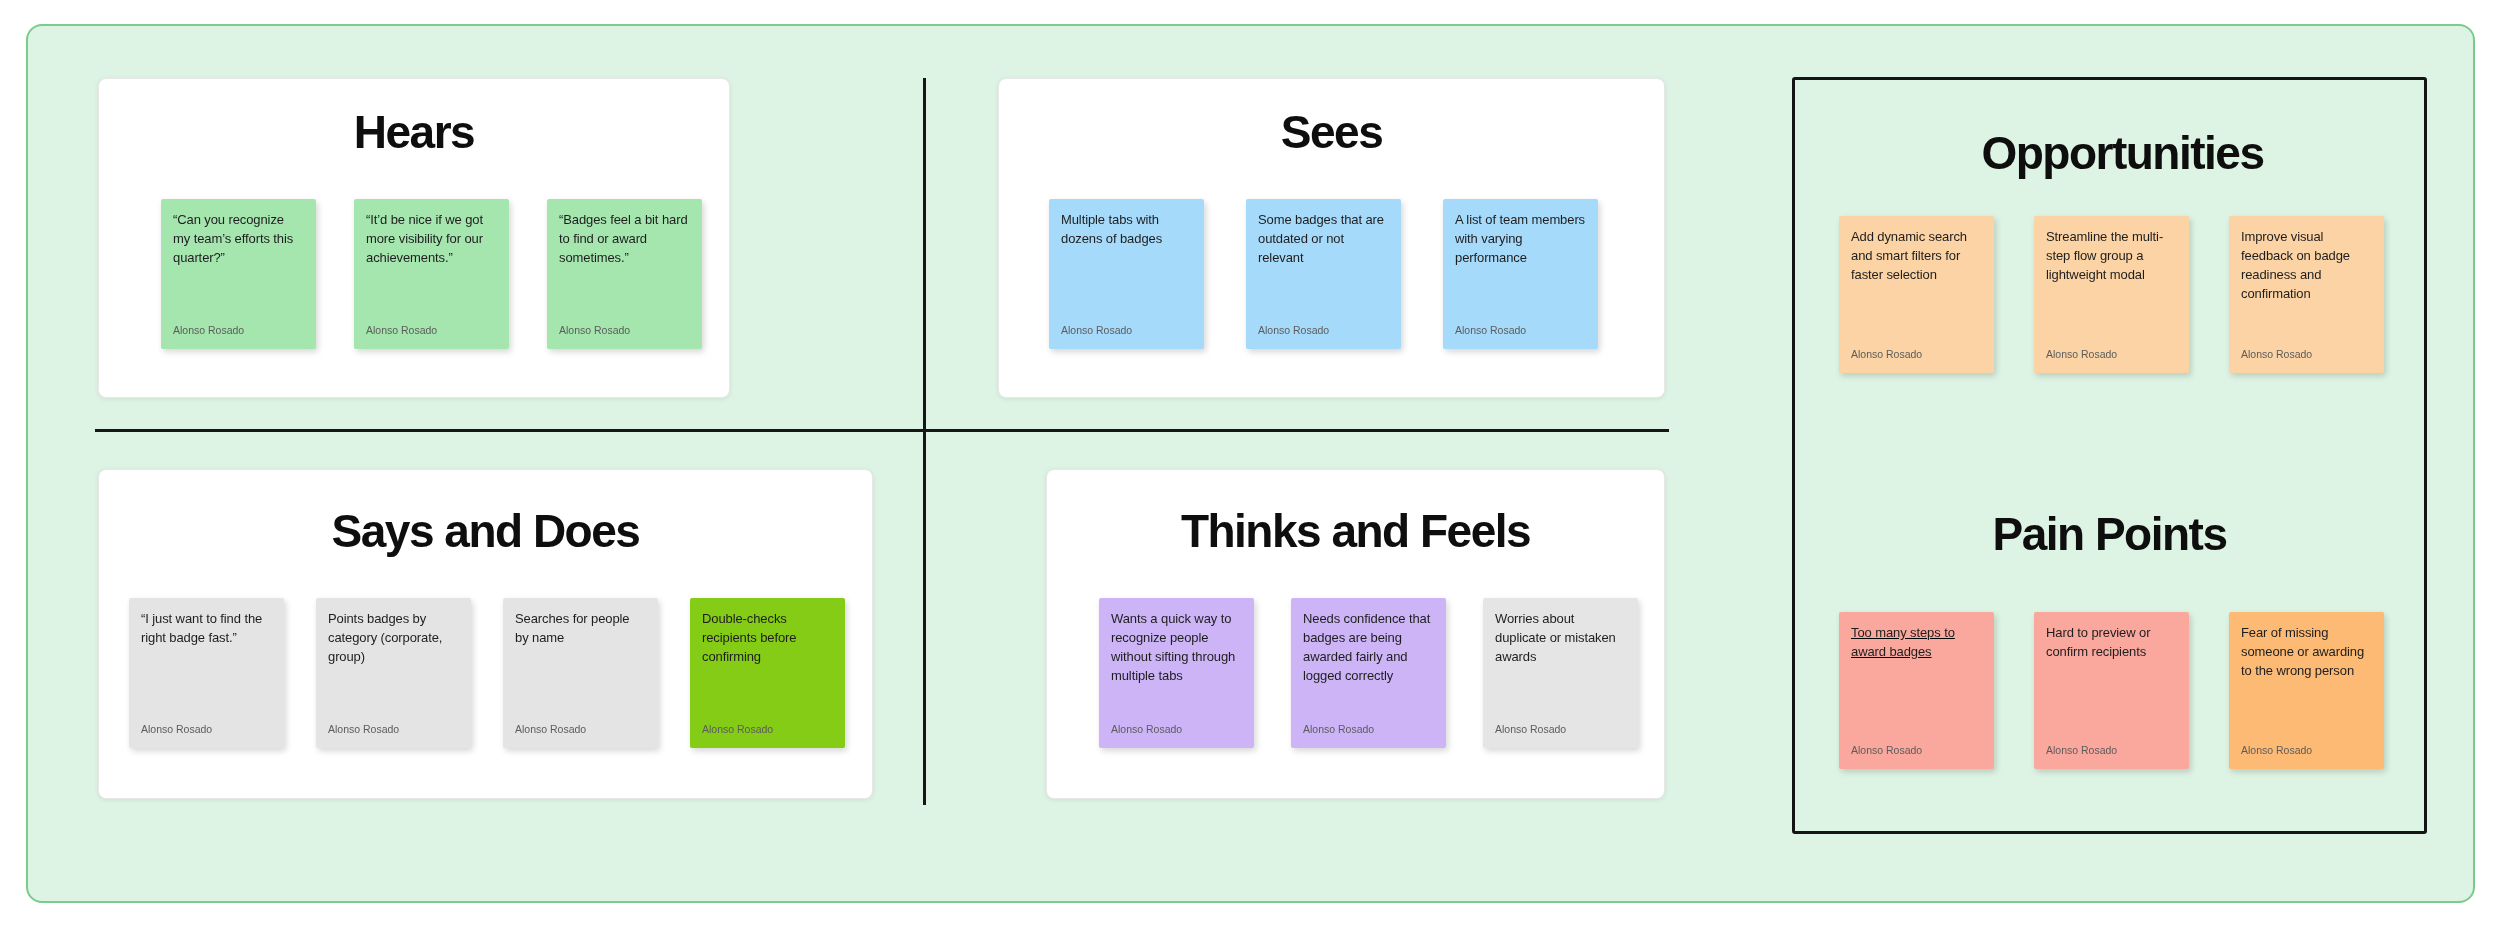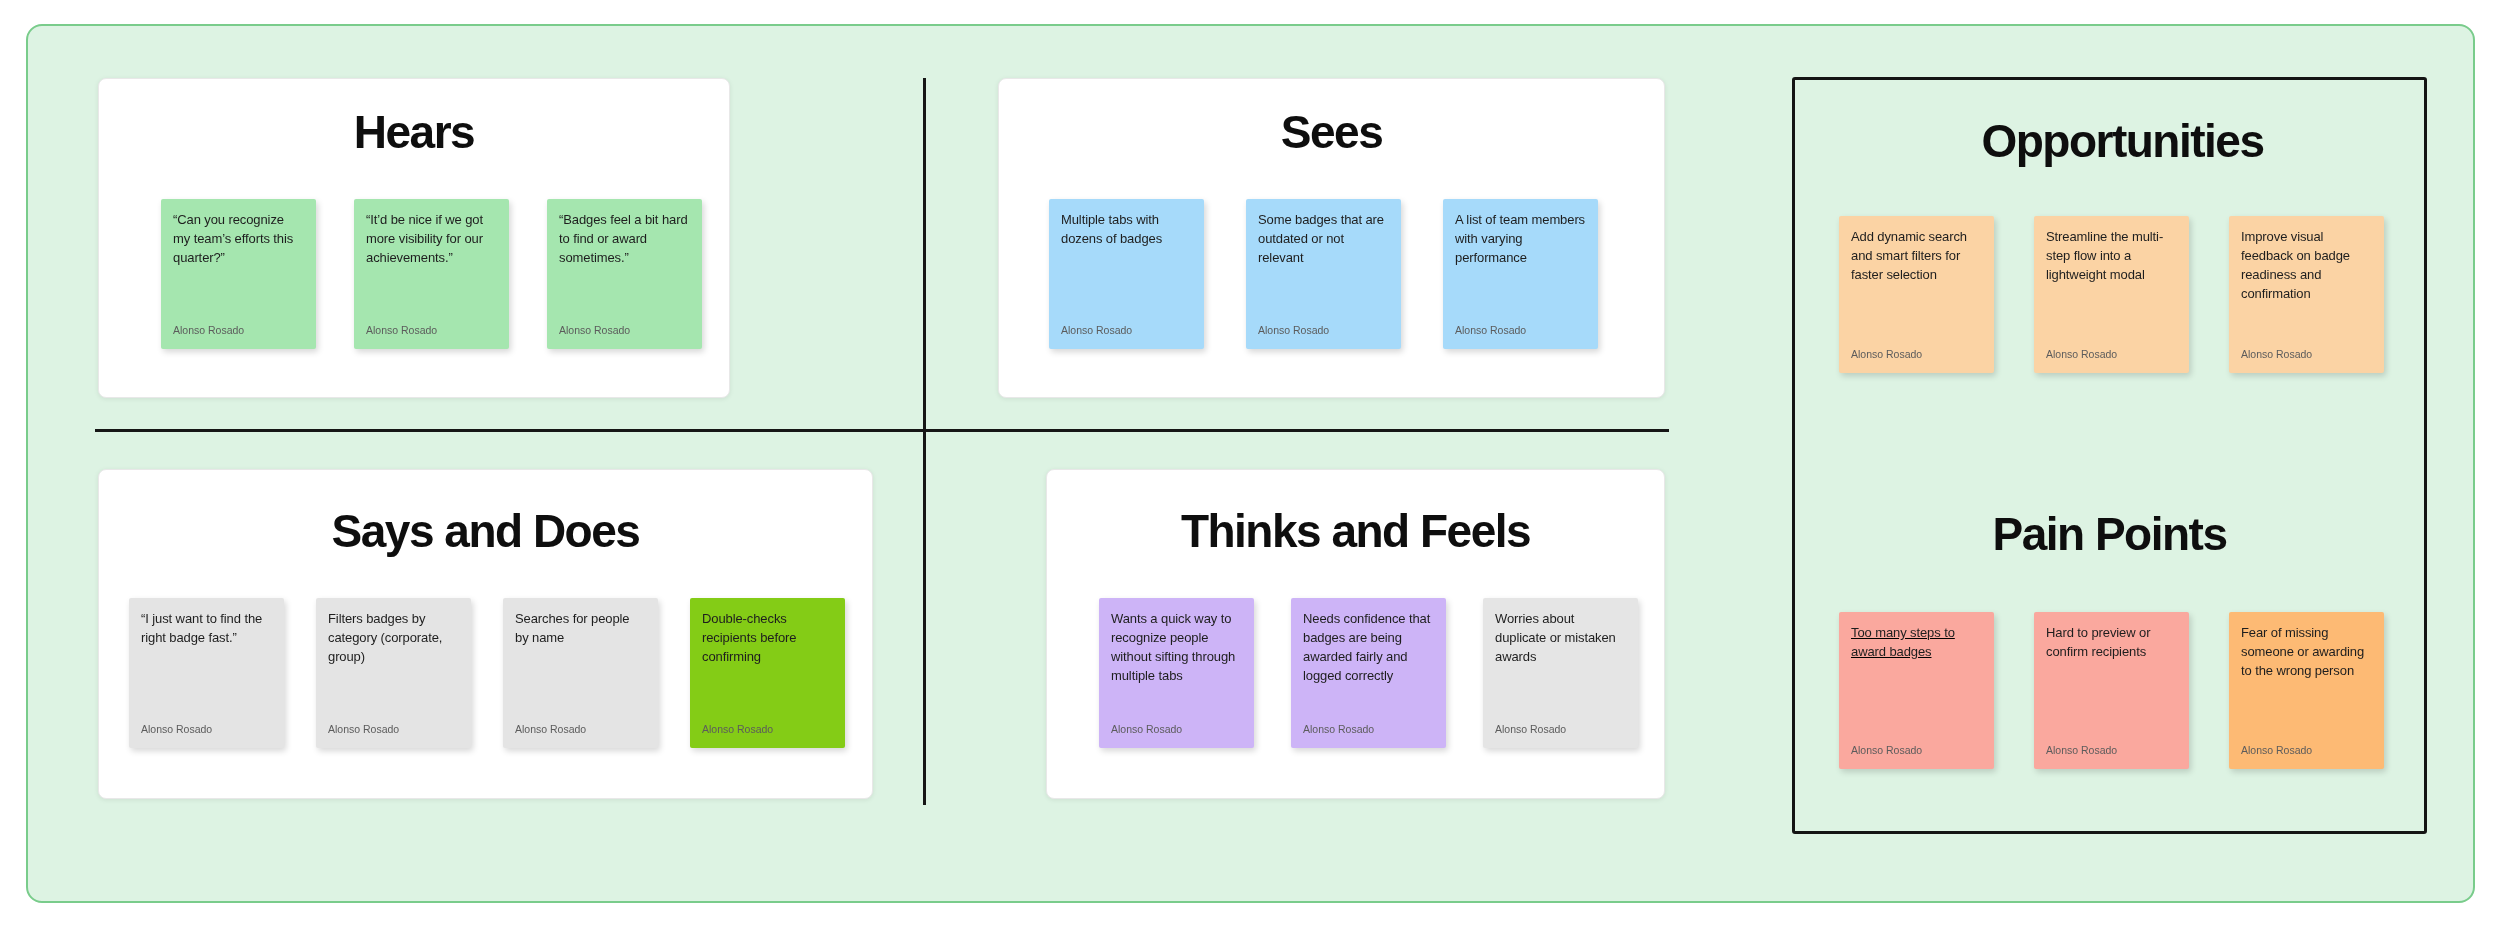--- a/index.html
+++ b/index.html
@@ -64,21 +64,21 @@
     left: 0; right: 0;
     margin: 0;
     text-align: center;
     font-size: 46px;
     font-weight: bold;
     letter-spacing: -1.5px;
     color: #0E0E0E;
   }
   #hears .panel-title, #sees .panel-title { top: 26px; }
   #says .panel-title, #thinks .panel-title { top: 34px; }
-  #opp-title  { top: 34px; margin-left: 26px; }
+  #opp-title  { top: 46px; margin-left: 26px; }
   #pain-title { top: 427px; }
 
   .notes-row {
     position: absolute;
     display: flex;
   }
   #hears  .notes-row { top: 120px; left: 62px; gap: 38px; }
   #sees   .notes-row { top: 120px; left: 50px; gap: 42px; }
   #says   .notes-row { top: 128px; left: 30px; gap: 32px; }
   #thinks .notes-row { top: 128px; left: 52px; gap: 37px; }
@@ -155,21 +155,21 @@
     </section>
 
     <section class="panel" id="says">
       <h2 class="panel-title">Says and Does</h2>
       <div class="notes-row">
         <div class="note" style="background: rgb(228, 228, 228);">
           <p class="note-text">“I just want to find the right badge fast.”</p>
           <span class="note-author">Alonso Rosado</span>
         </div>
         <div class="note" style="background: rgb(228, 228, 228);">
-          <p class="note-text">Filters badges by category (corporate, group)</p>
+          <p class="note-text">Points badges by category (corporate, group)</p>
           <span class="note-author">Alonso Rosado</span>
         </div>
         <div class="note" style="background: rgb(228, 228, 228);">
           <p class="note-text">Searches for people by name</p>
           <span class="note-author">Alonso Rosado</span>
         </div>
         <div class="note" style="background: #84cc16;">
           <p class="note-text">Double-checks recipients before confirming</p>
           <span class="note-author">Alonso Rosado</span>
         </div>
@@ -197,21 +197,21 @@
     <section class="side-panel">
 
       <div>
         <h2 class="panel-title" id="opp-title">Opportunities</h2>
         <div class="notes-row" id="opp-notes">
           <div class="note" style="background: rgb(251, 211, 164);">
             <p class="note-text">Add dynamic search and smart filters for faster selection</p>
             <span class="note-author">Alonso Rosado</span>
           </div>
           <div class="note" style="background: rgb(251, 211, 164);">
-            <p class="note-text">Streamline the multi-step flow into a lightweight modal</p>
+            <p class="note-text">Streamline the multi-step flow group a lightweight modal</p>
             <span class="note-author">Alonso Rosado</span>
           </div>
           <div class="note" style="background: rgb(251, 211, 164);">
             <p class="note-text">Improve visual feedback on badge readiness and confirmation</p>
             <span class="note-author">Alonso Rosado</span>
           </div>
         </div>
       </div>
 
       <div>

